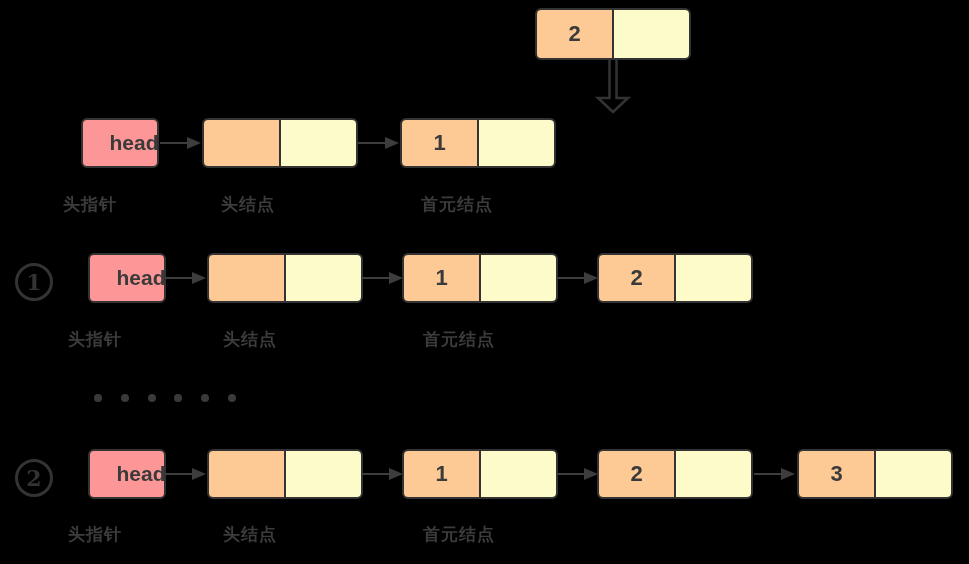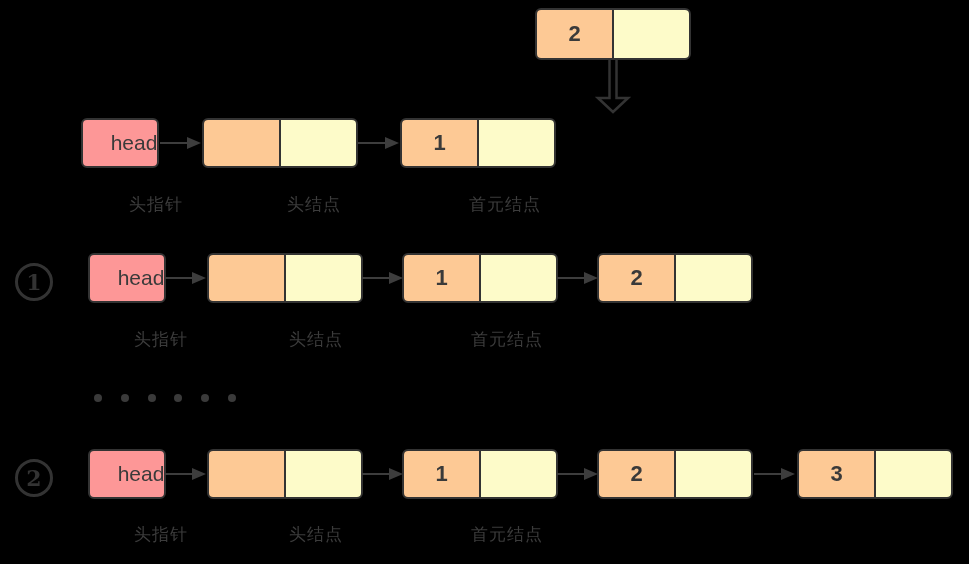--- a/index.html
+++ b/index.html
@@ -5,37 +5,37 @@
   html,body{margin:0;padding:0;background:#000;}
   .canvas{
     position:relative;width:969px;height:564px;background:var(--background,#000);
     font-family:"Liberation Sans","DejaVu Sans",sans-serif;overflow:hidden;
   }
   
   .headbox{
     position:absolute;width:78px;height:50px;box-sizing:border-box;
     background:var(--head-fill,#fd9797);border:2px solid var(--border,#333);
     border-radius:6px;display:flex;align-items:center;justify-content:center;
-    font-weight:normal;font-size:21px;color:var(--box-text,#3a3a3a);padding-left:28px;
+    font-weight:bold;font-size:21px;color:var(--box-text,#3a3a3a);padding-left:28px;
   }
   
   .node{
     position:absolute;width:156px;height:50px;box-sizing:border-box;
     border:2px solid var(--border,#333);border-radius:6px;display:flex;
   }
   .node.tall{height:52px;}
   .cell{
     flex:1;display:flex;align-items:center;justify-content:center;
     font-weight:bold;font-size:22px;color:var(--box-text,#3a3a3a);
   }
   .cell.data{background:var(--data-fill,#fdc995);border-right:2px solid var(--border,#333);border-radius:4px 0 0 4px;}
   .cell.ptr{background:var(--pointer-fill,#fdfbc9);border-radius:0 4px 4px 0;}
   
   .caption{
-    position:absolute;width:120px;text-align:right;font-size:17px;font-weight:normal;
+    position:absolute;width:120px;text-align:left;font-size:17px;font-weight:bold;
     color:var(--label-text,#3c3c3c);letter-spacing:1px;
   }
   
   .marker{
     position:absolute;width:38px;height:38px;box-sizing:border-box;
     border:3.5px solid var(--border,#333);border-radius:50%;
     display:flex;align-items:center;justify-content:center;
     font-family:"DejaVu Serif","Liberation Serif",serif;
     font-weight:bold;font-size:22px;color:var(--border,#333);
   }

